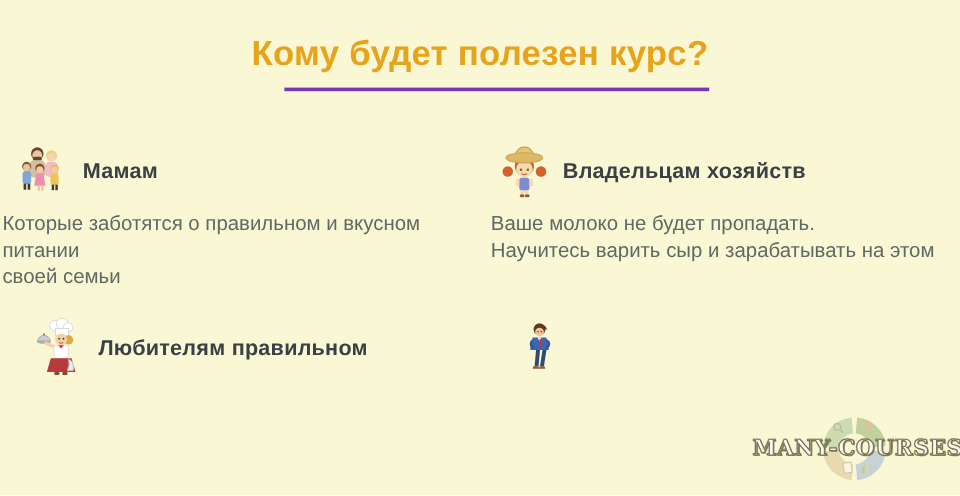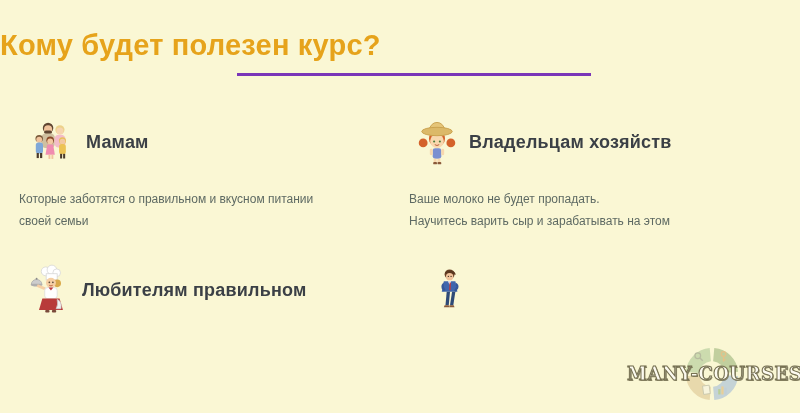--- a/index.html
+++ b/index.html
@@ -6,51 +6,52 @@
   html,body { background:#ffffff; }
   .page {
     position:relative;
     width:800px; height:413px;
     background:#FAF7D4;
     overflow:hidden;
     font-family:"Liberation Sans", sans-serif;
   }
   .title {
     position:absolute; top:29px; left:0; width:100%;
+    text-align:center;
     font-size:29px; font-weight:700;
     color:#E6A31B;
     letter-spacing:0.2px;
   }
   .title-underline {
     position:absolute; top:73px; left:50%;
     transform:translateX(calc(-50% + 14px));
     width:354px; height:3px;
     background:#7A35B8;
   }
   .card { position:absolute; }
-  .c1 { left:19px;  top:114px; width:385px; }
+  .c1 { left:2px;  top:114px; width:385px; }
   .c2 { left:409px; top:114px; width:372px; }
   .c3 { left:15px;  top:262px; width:392px; }
   .c4 { left:422px; top:262px; width:372px; }
   .card-head { display:flex; align-items:center; height:56px; }
   .icon-wrap {
     width:46px; height:56px; margin-left:12px;
     display:flex; align-items:center; justify-content:center;
     flex:0 0 46px;
   }
   .c2 .icon-wrap, .c4 .icon-wrap { margin-left:5px; }
   .card h3 {
     margin-left:9px;
     font-size:18px; font-weight:700;
     color:#3B4046;
     letter-spacing:0.2px;
   }
   .card p {
-    margin-top:18px;
-    font-size:12px; line-height:22px;
+    margin-top:6px;
+    font-size:17px; line-height:22px;
     color:#5E6A63;
     white-space:pre-line;
   }
   .watermark { position:absolute; right:0; bottom:0; width:175px; height:72px; }
   .wm-logo { position:absolute; left:55px; top:1px; width:64px; height:64px; opacity:0.5; }
   .wm-text {
     position:absolute; left:2px; top:22px; width:172px;
     text-align:center;
     font-family:"DejaVu Serif", serif;
     font-weight:700; font-size:18px; letter-spacing:0.5px;

